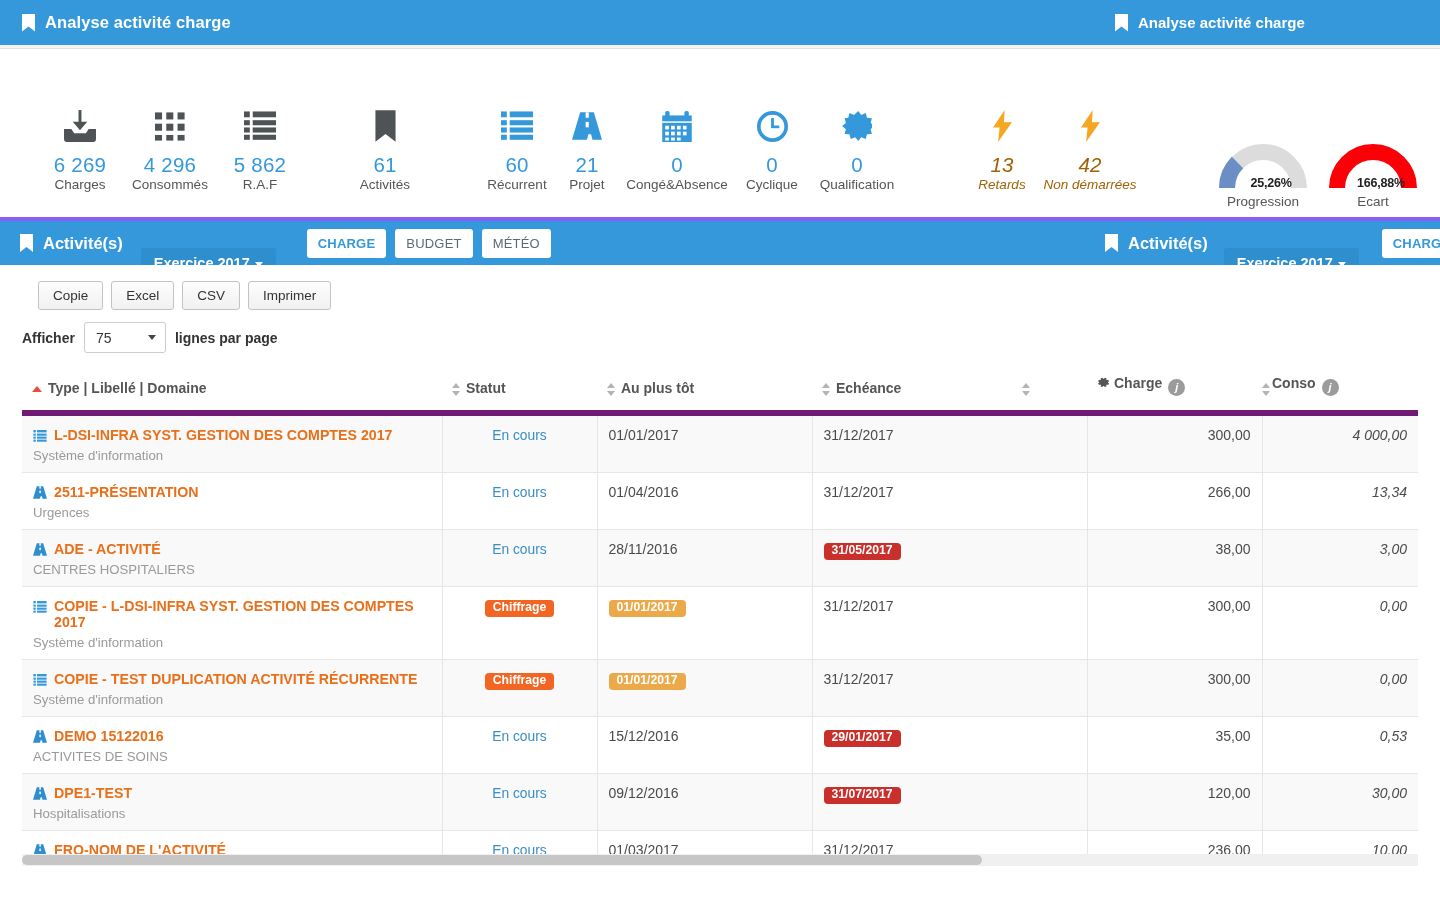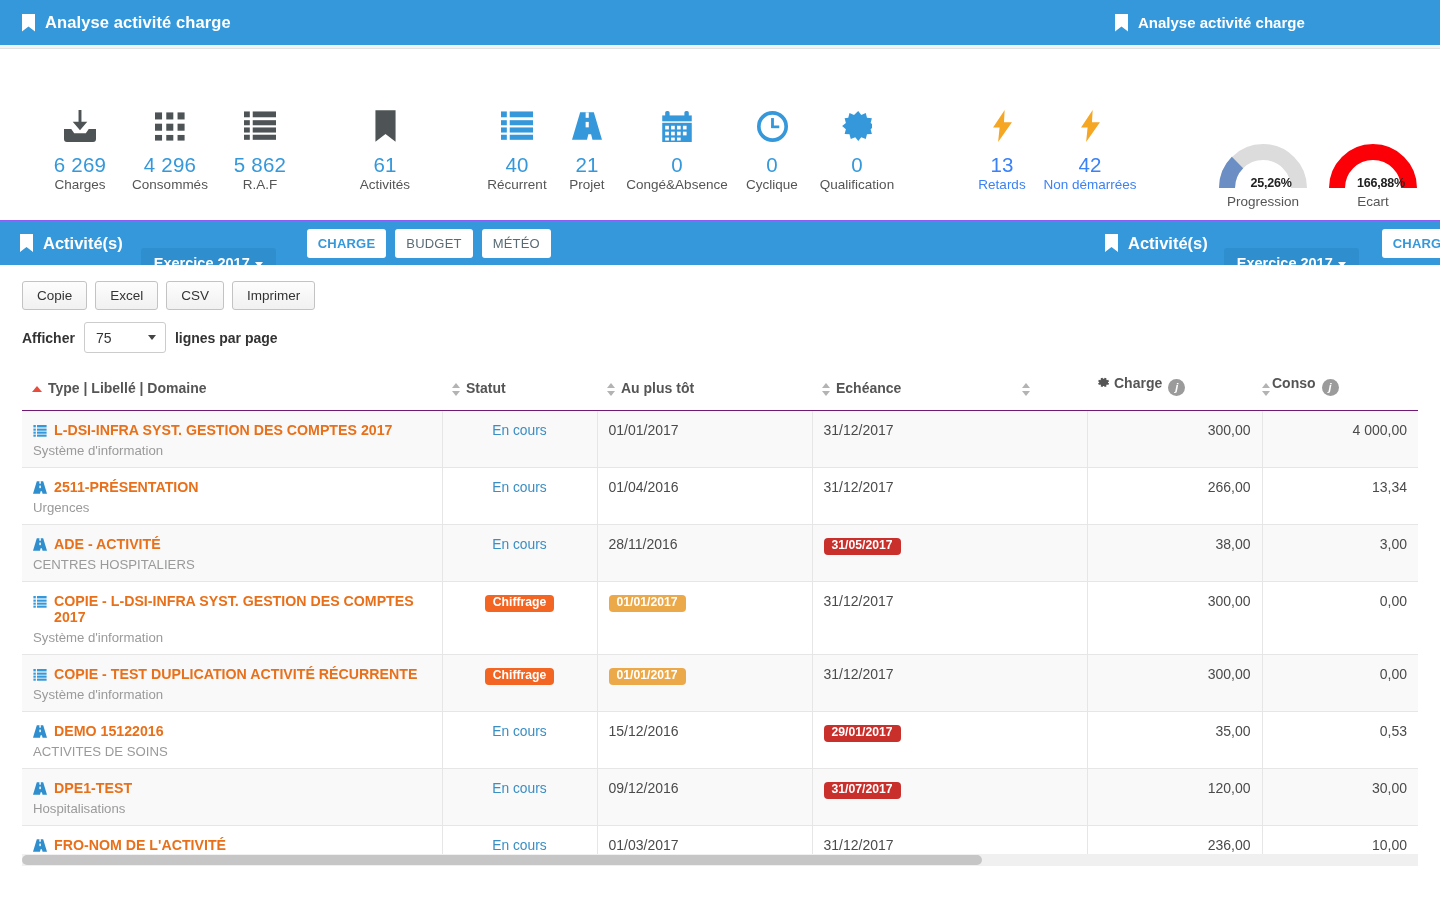--- a/index.html
+++ b/index.html
@@ -41,21 +41,21 @@
     clip-path: polygon(0 0, 100% 0, 100% 100%, 50% 72%, 0 100%);
   }
 
   .topbar-shadow { height: 4px; background: #f3f3f3; border-bottom: 1px solid #e2e2e2; }
 
   
   .kpi-strip {
     position: relative;
     height: 172px;
     background: #fff;
-    border-bottom: 1px solid #8b5cf6;
+    border-bottom: 4px solid #8b5cf6;
   }
   .kpi {
     position: absolute;
     text-align: center;
     top: 58px;
     width: 120px;
   }
   .kpi .ico { height: 38px; display: flex; align-items: center; justify-content: center; }
   .kpi .val {
     font-size: 20.5px;
@@ -65,21 +65,21 @@
     letter-spacing: .2px;
   }
   .kpi .lbl {
     font-size: 13.5px;
     color: #555;
     white-space: nowrap;
   }
   .kpi.dark .ico svg { fill: #4e5456; }
   .kpi.blue .ico svg { fill: #3498db; }
   .kpi.orange .ico svg { fill: #f5a623; }
-  .kpi.orange .val, .kpi.orange .lbl { color: #3b82f6; }
+  .kpi.orange .val, .kpi.orange .lbl { color: #a16207; font-style: italic; }
 
   
   .gauge-wrap { position: absolute; top: 95px; text-align: center; width: 120px; }
   .gauge {
     position: relative;
     width: 88px; height: 46px;
     margin: 0 auto;
     overflow: hidden;
   }
   .gauge svg { display: block; }
@@ -131,21 +131,21 @@
     margin-left: 9px;
     cursor: pointer;
     font-family: inherit;
     white-space: nowrap;
     letter-spacing: .2px;
   }
   .tabbtn.active { color: #3498db; font-weight: 600; }
 
   
   .panel { padding: 16px 22px 0 22px; background: #fff; }
-  .exp-btns { display: flex; gap: 8px; }
+  .exp-btns { display: flex; gap: 8px; margin-left: 16px; }
   .exp-btn {
     background: linear-gradient(#fdfdfd, #f1f1f1);
     border: 1px solid #c3c3c3;
     border-radius: 3px;
     font-size: 13.5px;
     color: #333;
     padding: 6px 14px;
     cursor: pointer;
     font-family: inherit;
   }
@@ -175,21 +175,21 @@
   }
   .afficher-row .suffix { font-weight: 600; }
 
   
   table.grid { width: 1396px; border-collapse: collapse; margin-top: 16px; table-layout: fixed; }
   table.grid th {
     font-size: 14px;
     color: #555;
     font-weight: 600;
     padding: 6px 10px 14px 10px;
-    border-bottom: 1px solid #701a75;
+    border-bottom: 6px solid #701a75;
     text-align: left;
     white-space: nowrap;
     vertical-align: bottom;
     cursor: pointer;
   }
   th.num { text-align: right; }
   .sort-both { display:inline-block; width: 9px; position: relative; margin-right: 5px; vertical-align: middle; height: 13px;}
   .sort-both::before, .sort-both::after {
     content:""; position:absolute; left:0;
     border-left: 4.5px solid transparent; border-right: 4.5px solid transparent;
@@ -215,21 +215,21 @@
   .gear { display:inline-block; margin-right: 4px; vertical-align: -1px; }
 
   table.grid td {
     border-bottom: 1px solid #e6e6e6;
     border-right: 1px solid #e6e6e6;
     padding: 11px 11px 9px 11px;
     font-size: 14px;
     vertical-align: top;
     height: 54px;
   }
-  table.grid td:last-child { border-right: none; }
+  table.grid td:last-child { border-right: none; font-style: italic; }
   tr.odd td { background: #f9f9f9; }
   tr.even td { background: #ffffff; }
 
   .act-title { color: #e8701a; font-size: 14.2px; font-weight: 600; display: flex; align-items: baseline; gap: 7px; cursor: pointer; }
   .act-title .ticon { flex: 0 0 auto; position: relative; top: 2px; }
   .act-dom { color: #9a9a9a; font-size: 13.2px; margin-top: 5px; font-weight: 400; }
   td.c-statut { text-align: center; }
   .statut-link { color: #3a8ec4; font-size: 13.8px; cursor: pointer; }
   .badge {
     display: inline-block;
@@ -338,21 +338,21 @@
           <rect x="0" y="0" width="4" height="4"></rect>
           <rect x="6" y="0" width="16" height="4"></rect>
           <rect x="0" y="6" width="4" height="3.5"></rect>
           <rect x="6" y="6" width="16" height="3.5"></rect>
           <rect x="0" y="11" width="4" height="3.5"></rect>
           <rect x="6" y="11" width="16" height="3.5"></rect>
           <rect x="0" y="16" width="4" height="3.5"></rect>
           <rect x="6" y="16" width="16" height="3.5"></rect>
         </svg>
     </div>
-    <div class="val">40</div>
+    <div class="val">60</div>
     <div class="lbl">Récurrent</div>
   </div>
 
   <div class="kpi blue" style="left:527px">
     <div class="ico">
       <svg width="30" height="30" viewBox="0 0 22 20">
           <path d="M6 0h10l6 20h-7l-1-4h-2l-1 4H0z"></path>
           <rect x="10" y="0" width="2.3" height="4" fill="#fff"></rect>
           <rect x="10" y="7" width="2.3" height="4" fill="#fff"></rect>
         </svg>

